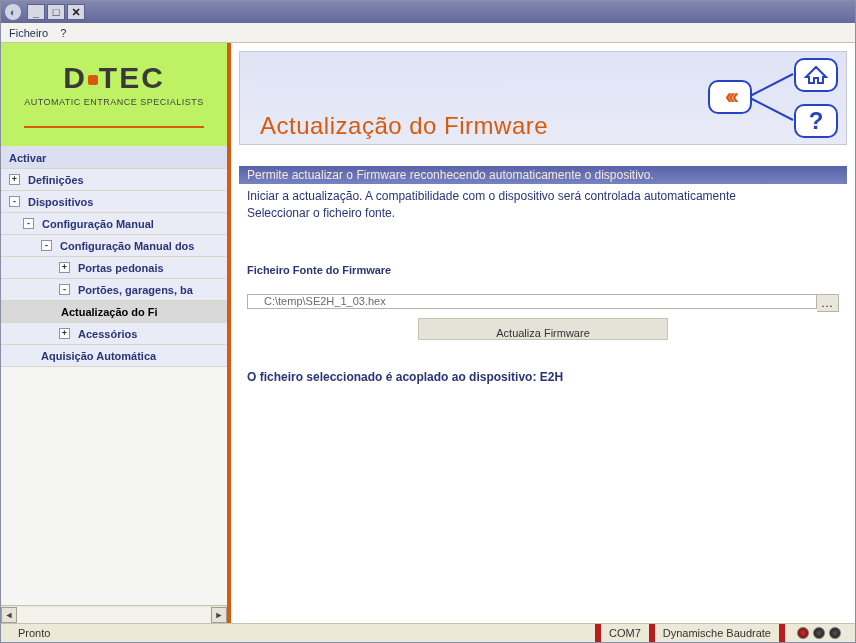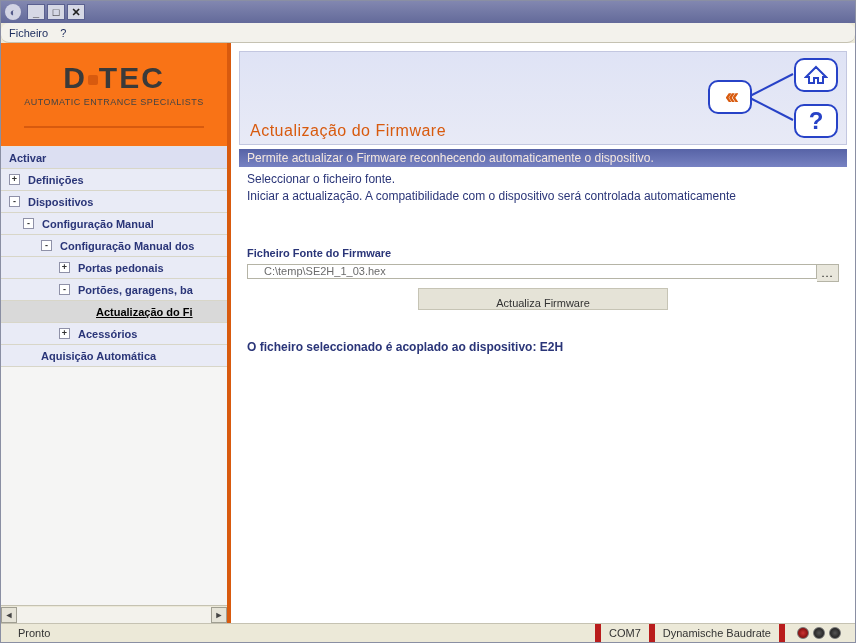--- a/index.html
+++ b/index.html
@@ -2,54 +2,54 @@
 <html><head>
 <meta charset="utf-8">
 <style>
   * { box-sizing: border-box; font-family: Tahoma, Arial, sans-serif; }
   body { margin: 0; padding: 0; width: 856px; height: 643px; background: #fff; overflow: hidden; font-size: 11px; }
   .window { width: 856px; height: 643px; border: 1px solid #8a8fa3; display: flex; flex-direction: column; background: #ece9d8; }
   .titlebar { height: 22px; background: linear-gradient(#8287b0, #636a9a); display: flex; align-items: center; padding: 0 4px; color: #fff; font-weight: bold; }
   .titlebar .icon { width: 16px; height: 16px; border-radius: 50%; background: #d2d4e4; display: flex; align-items: center; justify-content: center; margin-right: 4px; color: #555b8a; font-size: 11px; }
   .titlebar .title { flex: 1; font-size: 12px; }
   .winbtn { width: 18px; height: 16px; background: #d6d8e5; border: 1px solid #5a6090; margin-left: 2px; color: #222; display: flex; align-items: center; justify-content: center; font-weight: bold; font-size: 11px; cursor: pointer; }
-  .menubar { height: 20px; background: #f3f2ec; border-bottom: 1px solid #c5c2b2; display: flex; gap: 12px; padding: 0 8px; align-items: center; color: #203060; font-size: 11px; border-radius: 8px; }
+  .menubar { height: 20px; background: #f3f2ec; border-bottom: 1px solid #c5c2b2; display: flex; gap: 12px; padding: 0 8px; align-items: center; color: #203060; font-size: 11px; }
   .menubar span { cursor: pointer; }
   .body-area { flex: 1; display: flex; min-height: 0; background: #fff; }
   .sidebar { width: 230px; border-right: 4px solid #d85a0e; display: flex; flex-direction: column; background: #f8f8f8; }
-  .logo-area { height: 104px; background: #f97316; border-bottom: 1px solid #e2e2e2; display: flex; flex-direction: column; align-items: center; justify-content: center; gap: 2px; }
+  .logo-area { height: 104px; background: #bef264; border-bottom: 1px solid #e2e2e2; display: flex; flex-direction: column; align-items: center; justify-content: center; gap: 2px; }
   .logo-text { font-size: 30px; font-weight: bold; letter-spacing: 2px; color: #3a3a3a; }
   .logo-dot { display: inline-block; width: 10px; height: 10px; background: #d85a0e; border-radius: 2px; margin: 0 1px; vertical-align: middle; }
   .logo-sub { font-size: 9px; letter-spacing: 0.5px; color: #444; border-bottom: 2px solid #d85a0e; padding-bottom: 19px; }
   .nav-tree { flex: 1; overflow-y: auto; overflow-x: hidden; background: #f5f5f4; }
   .nav-row { display: flex; align-items: center; height: 22px; border-bottom: 1px solid #d8d6c8; padding: 0 6px 0 8px; color: #2a3578; font-size: 11px; white-space: nowrap; cursor: pointer; text-align: center; }
   .nav-row.root { background: #dcdff2; font-weight: bold; }
   .nav-row.group { background: #e9ebf6; font-weight: bold; }
   .nav-row.active { background: #d9d9d9; color: #000; font-weight: bold; }
   .nav-row .exp { width: 11px; height: 11px; border: 1px solid #8f91a8; background: #fff; display: flex; align-items: center; justify-content: center; font-size: 9px; line-height: 1; margin-right: 8px; color: #333; }
   .indent-1 { padding-left: 22px; }
   .indent-2 { padding-left: 40px; }
   .indent-3 { padding-left: 58px; }
-  .indent-5 { padding-left: 95px; text-decoration: underline; }
+  .indent-5 { padding-left: 60px; }
   .tree-scroll-h { height: 18px; border-top: 1px solid #c5c2b2; background: #ece9d8; display: flex; align-items: center; }
   .sc-btn { width: 16px; height: 16px; background: #e6e4d8; border: 1px solid #a09f92; display: flex; align-items: center; justify-content: center; font-size: 9px; color: #444; }
   .sc-track { flex: 1; height: 16px; background: #f3f2ec; }
   .content { flex: 1; padding: 8px; display: flex; flex-direction: column; background: #fff; }
   .hero { position: relative; height: 94px; background: linear-gradient(#dfe3f5, #e8eaf6); border: 1px solid #c3c7e0; }
-  .hero-title { position: absolute; left: 10px; bottom: 4px; font-size: 16px; color: #d85a0e; font-weight: normal; letter-spacing: 0.5px;}
+  .hero-title { position: absolute; left: 20px; bottom: 4px; font-size: 24px; color: #d85a0e; font-weight: normal; letter-spacing: 0.5px;}
   .hero-icons { position: absolute; right: 8px; top: 6px; width: 170px; height: 82px; }
   .bubble { position: absolute; border: 2px solid #2742c7; border-radius: 10px; background: #fff; display: flex; align-items: center; justify-content: center; min-width: 44px; height: 34px; padding: 0 8px; }
   .bubble.home { right: 0; top: 0; }
   .bubble.back { right: 86px; top: 22px; }
   .bubble.help { right: 0; top: 46px; }
   .svg-conn { position:absolute; pointer-events:none; }
-  .desc-banner { margin-top: 4px; padding: 6px 8px; color: #2a3578; font-size: 12px; line-height: 1.4; }
+  .desc-banner { margin-top: 21px; padding: 6px 8px; color: #2a3578; font-size: 12px; line-height: 1.4; }
   .desc-banner .bar { background: linear-gradient(#5763a6, #7782c2); height: 18px; margin: -6px -8px 4px; display:flex; align-items:center; padding:0 8px; color: #f5e8e0; font-size:12px;}
   .form-area { padding: 36px 8px 0; }
-  .label { color: #2a3578; font-weight: bold; font-size: 11px; margin-bottom: 5px; }
+  .label { color: #2a3578; font-weight: bold; font-size: 11px; margin-bottom: 18px; }
   .file-row { display: flex; }
   .file-input { flex: 1; height: 15px; background: #fff; border: 1px solid #b5b4a6; padding: 0 16px; color: #6b6b6b; font-size: 11px; display:flex; align-items:center; }
   .file-btn { width: 22px; height: 18px; border: 1px solid #b5b4a6; border-left: none; background: #e9e7dc; display:flex; align-items:center; justify-content:center; cursor:pointer; font-size:11px; letter-spacing:1px;}
   .update-btn { width: 250px; height: 22px; margin: 6px auto 0; background: #e5e3d7; border: 1px solid #c6c4b5; display:flex; align-items:flex-end; justify-content:center; font-size:11px; color:#333; cursor:pointer; }
   .result-line { margin-top: 30px; color: #2a3578; font-size: 12px; font-weight: bold; }
   .statusbar { height: 19px; border-top: 1px solid #c5c2b2; display: flex; align-items: center; padding: 0 6px; font-size: 11px; color: #333; background: #ece9d8; }
   .statusbar .seg { border-left: 6px solid #b91c1c; padding: 0 8px; height: 100%; display:flex; align-items:center;}
   .statusbar .seg:first-child { border-left: none; padding-left: 11px; }
   .statusbar .sp { flex: 1; }
   .led { width: 12px; height: 12px; border-radius: 50%; border: 1px solid #777; margin-left: 4px; }
@@ -145,22 +145,22 @@
             <span style="color:#2742c7;font-size:24px;font-weight:bold;">?</span>
           </div>
         </div>
         <div class="hero-title">Actualização do Firmware</div>
       </div>
 
       <div class="desc-banner">
         <div class="bar">
             <span>Permite actualizar o Firmware reconhecendo automaticamente o dispositivo.</span>
           </div>
+        <div>Iniciar a actualização. A compatibilidade com o dispositivo será controlada automaticamente</div>
         <div>Seleccionar o ficheiro fonte.</div>
-        <div>Iniciar a actualização. A compatibilidade com o dispositivo será controlada automaticamente</div>
       </div>
 
       <div class="form-area">
         <div class="label">Ficheiro Fonte do Firmware</div>
         <div class="file-row">
           <div class="file-input">
               <span>C:\temp\SE2H_1_03.hex</span>
             </div>
           <div class="file-btn">
               <span>...</span>

